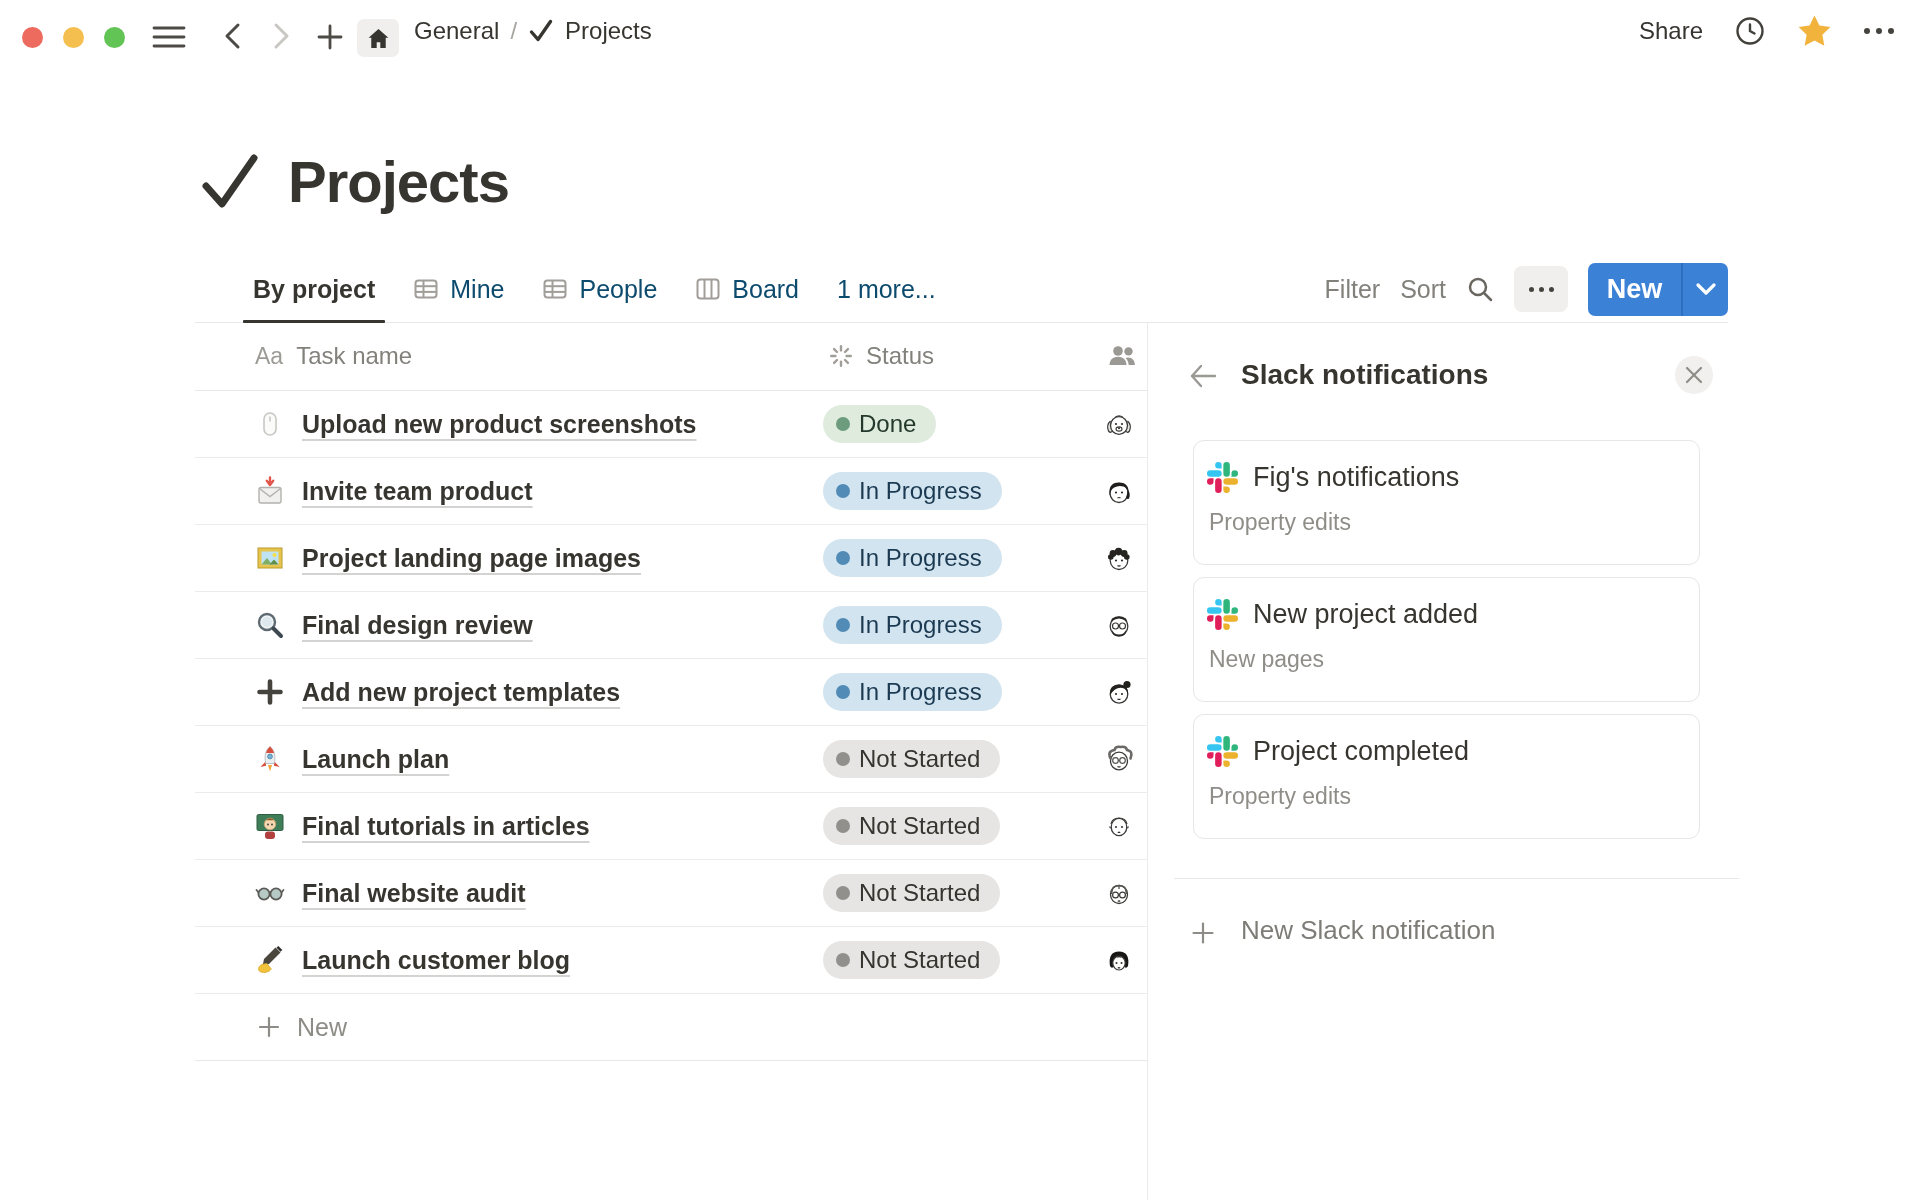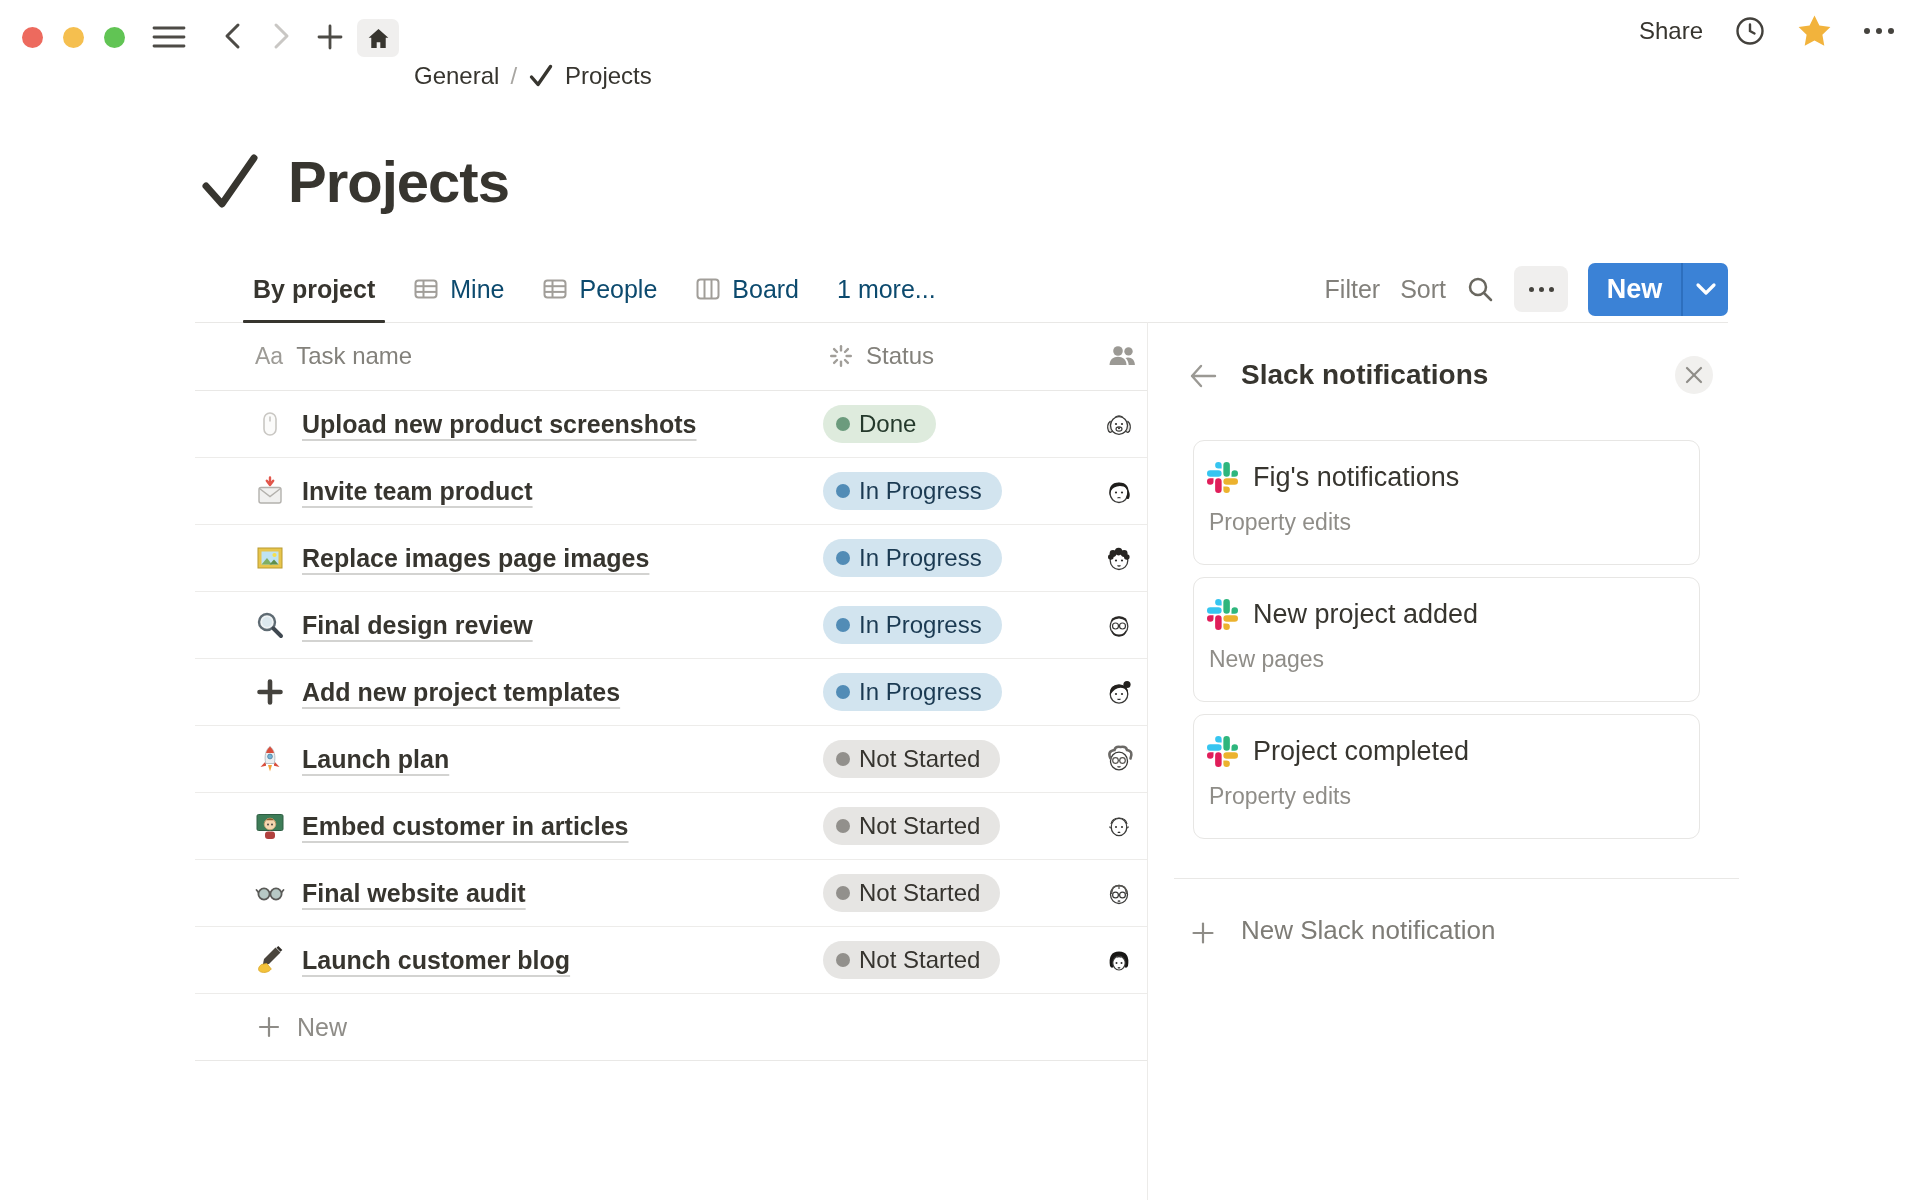--- a/index.html
+++ b/index.html
@@ -11,21 +11,21 @@
   .topbar{position:absolute;left:0;top:0;width:1920px;height:62px;}
   .lights{position:absolute;left:22px;top:27px;display:flex;gap:20px;}
   .light{width:21px;height:21px;border-radius:50%;}
   .hamburger{position:absolute;left:152px;top:24px;}
   .nav-back{position:absolute;left:220px;top:22px;}
   .nav-fwd{position:absolute;left:268px;top:22px;}
   .nav-plus{position:absolute;left:316px;top:23px;}
   .home-btn{position:absolute;left:357px;top:19px;width:42px;height:38px;border-radius:7px;
             background:#F0EFEE;display:grid;place-items:center;}
   .crumb{position:absolute;left:414px;top:0;height:62px;display:flex;align-items:center;gap:11px;
-         font-size:24px;margin-top:45px;}
+         font-size:24px;}
   .crumb .sep{color:#A8A6A2;}
   .top-right{position:absolute;right:26px;top:0;height:62px;display:flex;align-items:center;gap:32px;}
   .share{font-size:24px;color:#37352F;}
 
   
   .page-title{position:absolute;left:198px;top:148px;display:flex;align-items:center;gap:26px;}
   .page-title h1{margin:0;font-size:58px;font-weight:700;letter-spacing:-1px;color:#37352F;}
 
   
   .viewbar{position:absolute;left:195px;top:256px;width:1533px;height:66px;
@@ -342,21 +342,21 @@
       <div class="cell-name">
         <span class="ricon">
           <svg width="30" height="30" viewBox="0 0 30 30">
               <rect x="3" y="5" width="24" height="20" fill="#E7C54C" stroke="#B99A2F" stroke-width="1"></rect>
               <rect x="6.5" y="8.5" width="17" height="13" fill="#BFE3F2"></rect>
               <path d="M6.5 21.5 l5.5-6.5 5 6.5 Z" fill="#7FAE63"></path>
               <path d="M14.5 21.5 l4.5-5 4.5 5 Z" fill="#5E8F4C"></path>
               <circle cx="19.5" cy="12" r="2.1" fill="#F4E04D"></circle>
             </svg>
         </span>
-        <span class="rtitle">Replace images page images</span>
+        <span class="rtitle">Project landing page images</span>
       </div>
       <div class="pill prog">
           <i></i>
           <span>In Progress</span>
         </div>
       <span class="avatar">
         <svg width="36" height="36" viewBox="0 0 36 36">
             <ellipse cx="18" cy="20.5" rx="8.8" ry="9" fill="#fff" stroke="#3A3A38" stroke-width="1.3"></ellipse>
             <circle cx="12" cy="13.5" r="3.4" fill="#262421"></circle>
             <circle cx="17.6" cy="11.6" r="3.8" fill="#262421"></circle>
@@ -457,21 +457,21 @@
         <span class="ricon">
           <svg width="30" height="30" viewBox="0 0 30 30">
               <rect x="2" y="3.5" width="26" height="16" rx="1.5" fill="#3E7D58" stroke="#2E5E42" stroke-width="1"></rect>
               <rect x="10" y="20.5" width="10" height="7.5" rx="3" fill="#B0413E"></rect>
               <circle cx="15" cy="13" r="5.8" fill="#F6D7B0" stroke="#C9A878" stroke-width=".8"></circle>
               <path d="M9.2 13 a5.8 5.8 0 0 1 11.6 0 l-1.6-3.8 h-8.4 Z" fill="#8A5A2B"></path>
               <circle cx="13" cy="13.5" r=".9" fill="#3a3a38"></circle>
               <circle cx="17" cy="13.5" r=".9" fill="#3a3a38"></circle>
             </svg>
         </span>
-        <span class="rtitle">Embed customer in articles</span>
+        <span class="rtitle">Final tutorials in articles</span>
       </div>
       <div class="pill ns">
           <i></i>
           <span>Not Started</span>
         </div>
       <span class="avatar">
         <svg width="36" height="36" viewBox="0 0 36 36">
             <ellipse cx="18" cy="19" rx="7.8" ry="8.6" fill="#fff" stroke="#3A3A38" stroke-width="1.3"></ellipse>
             <path d="M10 16 q1-6 8-6 q7 0 8 6" fill="none" stroke="#3A3A38" stroke-width="1.2"></path>
             <circle cx="15" cy="19" r="1" fill="#2c2c2a"></circle>

